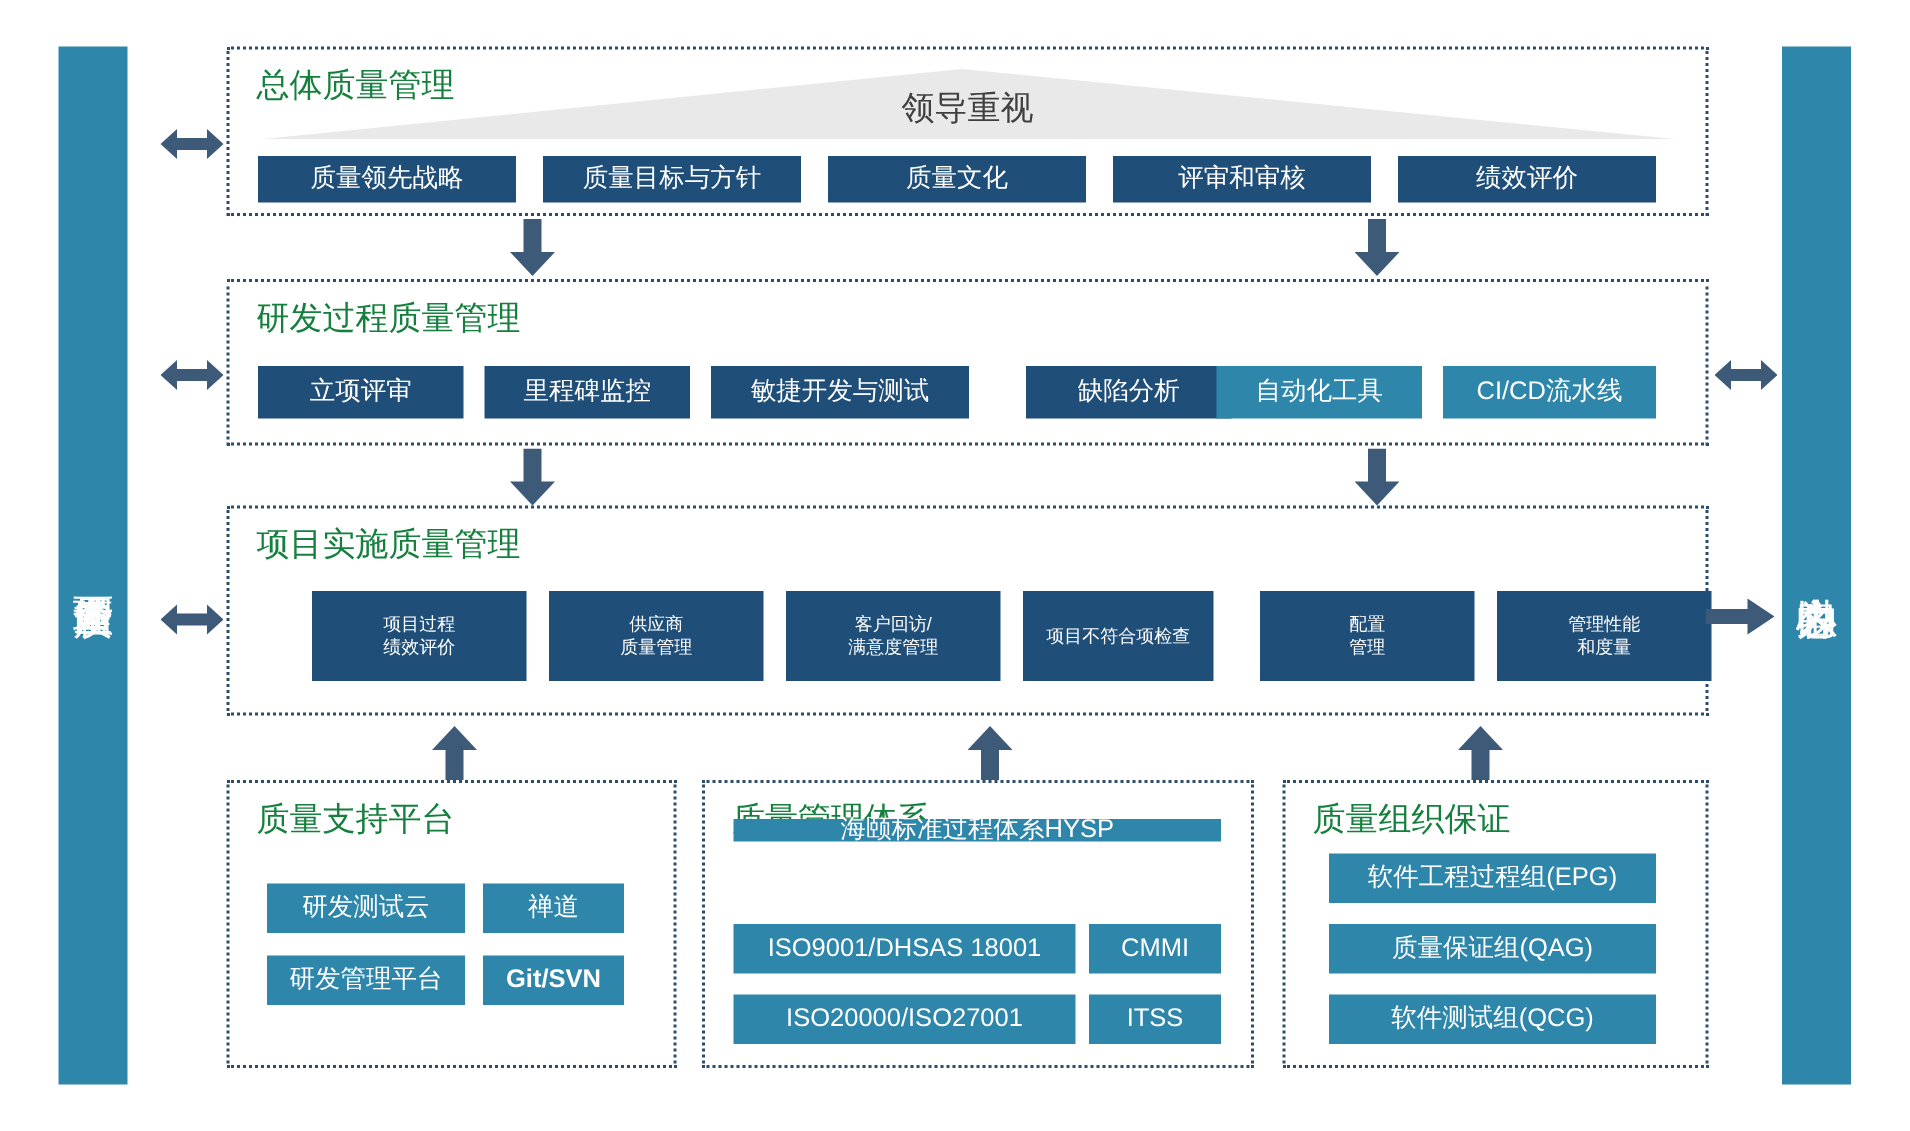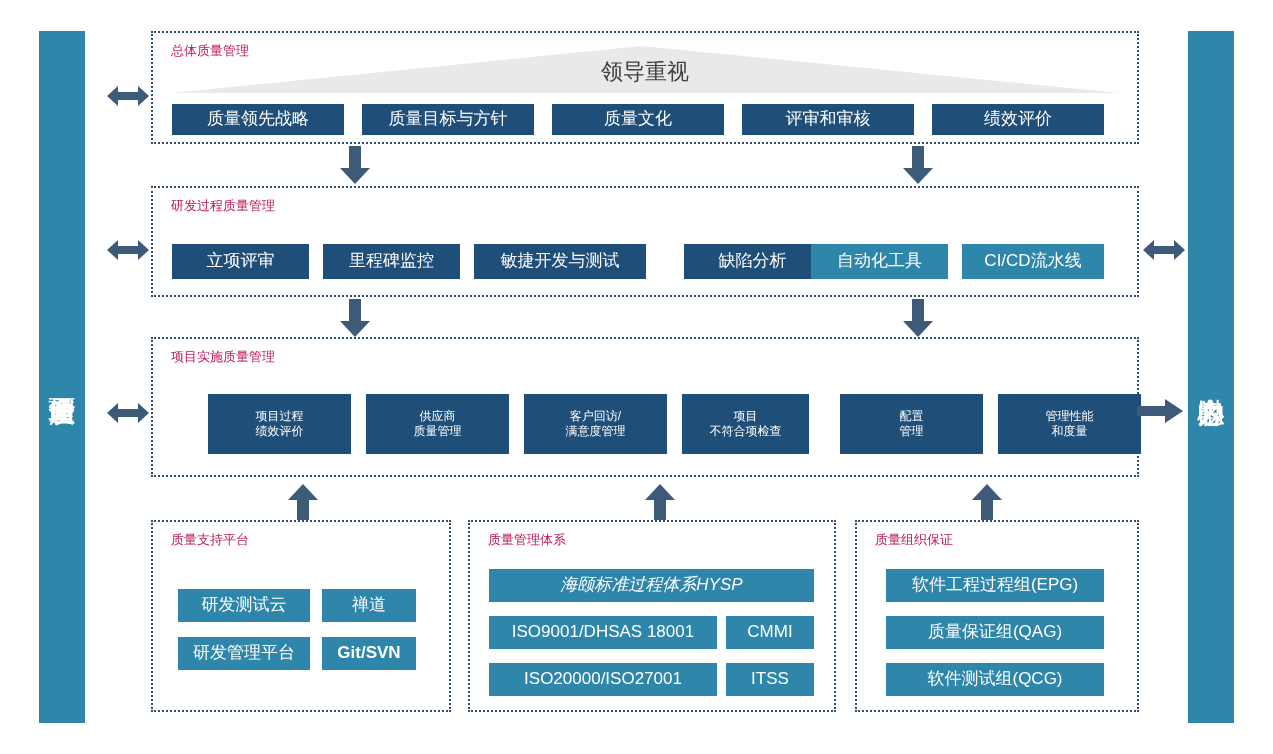--- a/index.html
+++ b/index.html
@@ -19,21 +19,21 @@
   }
   #sidebar-left{left:39px;}
   #sidebar-right{left:1188px;}
 
   
   .panel{
     position:absolute;border:2px dotted #2d4d6e;background:#ffffff;box-sizing:border-box;
   }
   .panel-label{
     position:absolute;left:18px;top:9px;
-    font-size:13px;color:#be185d;white-space:nowrap;
+    font-size:22px;color:#15803d;white-space:nowrap;
   }
 
   
   .box{
     position:absolute;box-sizing:border-box;
     display:flex;align-items:center;justify-content:center;
     color:#ffffff;text-align:center;line-height:1.22;
     font-size:17px;
   }
   .box.navy{background:#1f4e79;}
@@ -103,21 +103,21 @@
     <span class="l2">绩效评价</span>
   </div>
   <div class="box navy two-line" style="left:330px;top:394px;width:143px;height:60px;flex-direction:column;">
     <span class="l1">供应商</span>
     <span class="l2">质量管理</span>
   </div>
   <div class="box navy two-line" style="left:488px;top:394px;width:143px;height:60px;flex-direction:column;">
     <span class="l1">客户回访/</span>
     <span class="l2">满意度管理</span>
   </div>
-  <div class="box navy two-line" style="left:646px;top:394px;width:127px;height:60px;flex-direction:column;">
+  <div class="box navy two-line" style="left:646px;top:394px;width:127px;height:60px;flex-direction:row;">
     <span class="l1">项目</span>
     <span class="l2">不符合项检查</span>
   </div>
   <div class="box navy two-line" style="left:804px;top:394px;width:143px;height:60px;flex-direction:column;">
     <span class="l1">配置</span>
     <span class="l2">管理</span>
   </div>
   <div class="box navy two-line" style="left:962px;top:394px;width:143px;height:60px;flex-direction:column;">
     <span class="l1">管理性能</span>
     <span class="l2">和度量</span>
@@ -129,21 +129,21 @@
 
   <div class="box teal" style="left:178px;top:589px;width:132px;height:33px;">研发测试云</div>
   <div class="box teal" style="left:322px;top:589px;width:94px;height:33px;">禅道</div>
   <div class="box teal" style="left:178px;top:637px;width:132px;height:33px;">研发管理平台</div>
   <div class="box teal bold" style="left:322px;top:637px;width:94px;height:33px;">Git/SVN</div>
 
   <div class="panel" id="panel-system" style="left:468px;top:520px;width:368px;height:192px;">
     <span class="panel-label">质量管理体系</span>
   </div>
 
-  <div class="box teal" style="left:489px;top:569px;width:325px;height:33px;font-style:italic;">海颐标准过程体系HYSP</div>
+  <div class="box teal" style="left:489px;top:546px;width:325px;height:15px;">海颐标准过程体系HYSP</div>
   <div class="box teal" style="left:489px;top:616px;width:228px;height:33px;">ISO9001/DHSAS 18001</div>
   <div class="box teal" style="left:726px;top:616px;width:88px;height:33px;">CMMI</div>
   <div class="box teal" style="left:489px;top:663px;width:228px;height:33px;">ISO20000/ISO27001</div>
   <div class="box teal" style="left:726px;top:663px;width:88px;height:33px;">ITSS</div>
 
   <div class="panel" id="panel-org" style="left:855px;top:520px;width:284px;height:192px;">
     <span class="panel-label">质量组织保证</span>
   </div>
 
   <div class="box teal" style="left:886px;top:569px;width:218px;height:33px;">软件工程过程组(EPG)</div>

